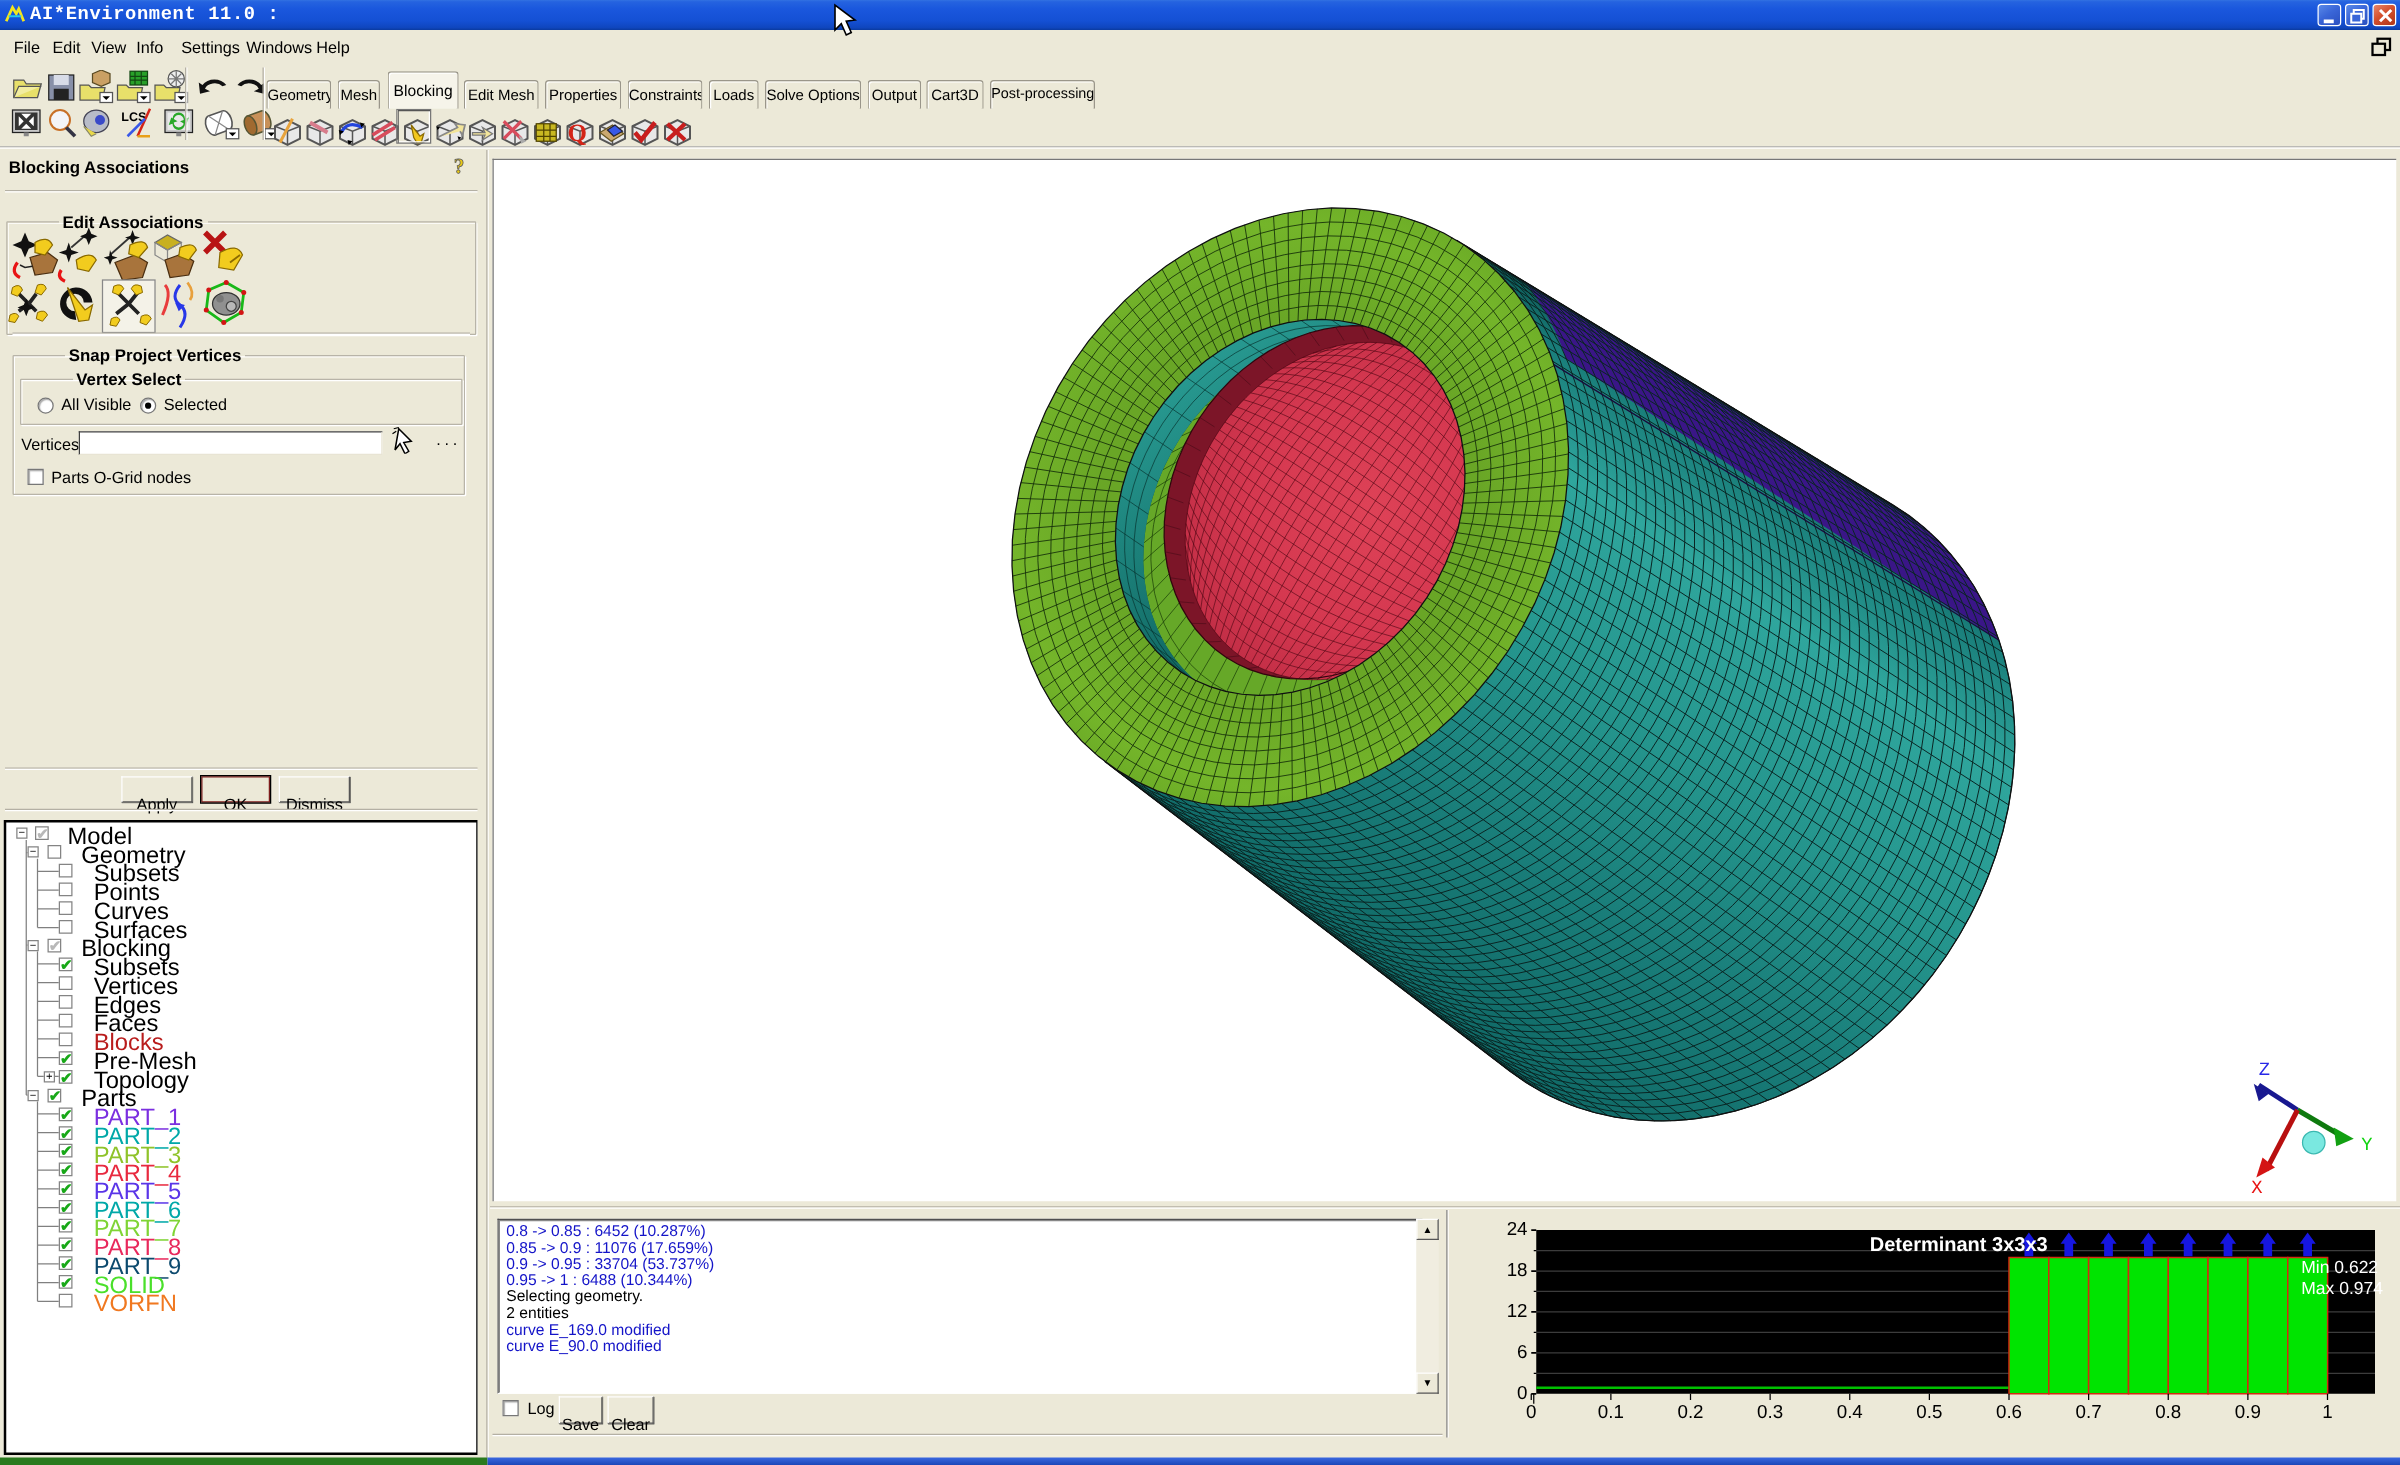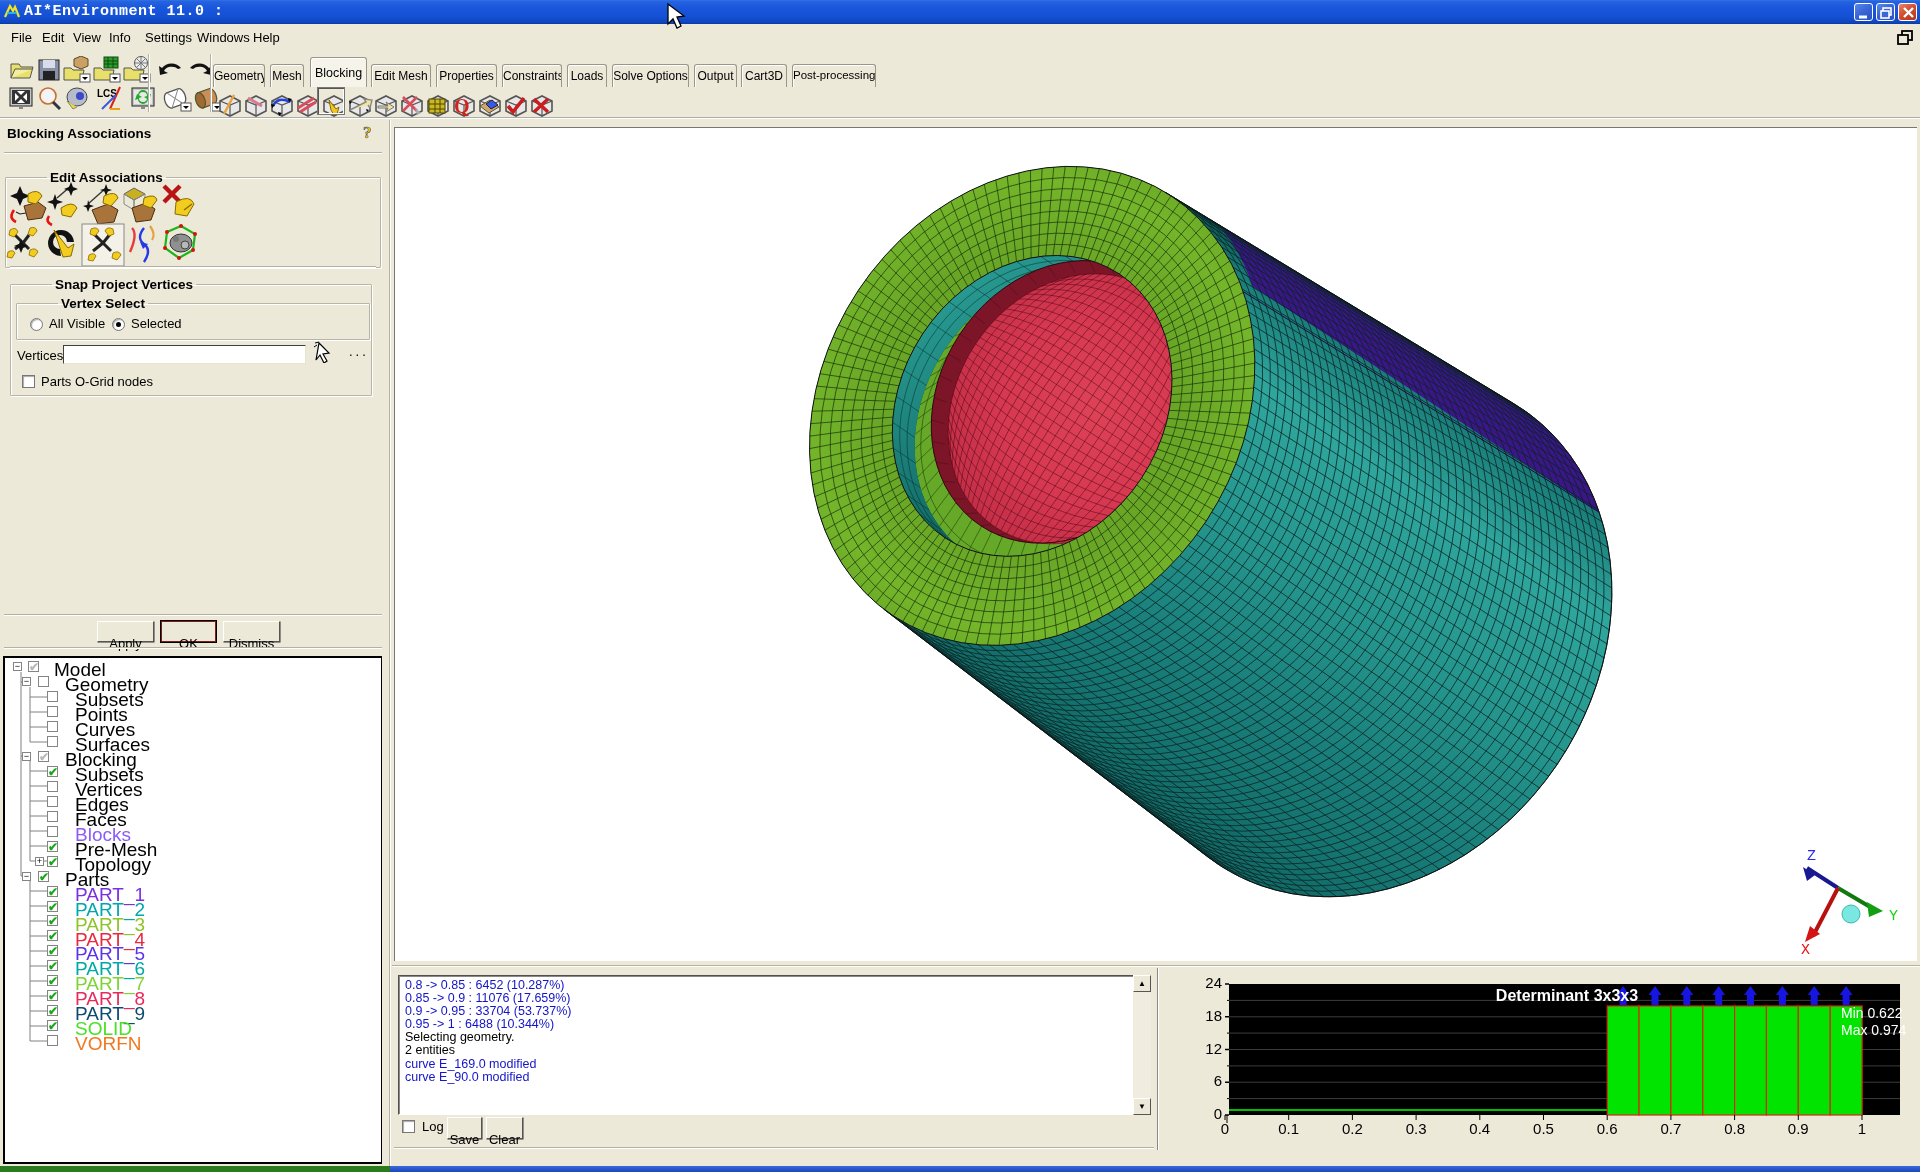--- a/index.html
+++ b/index.html
@@ -409,21 +409,21 @@
     <div class="trow" style="left:60px;top:91.1px;color:#000">Blocking</div>
     <div class="tcb tcbg" style="left:42px;top:107.9px">✔</div>
     <div class="trow" style="left:70px;top:106.0px;color:#000">Subsets</div>
     <div class="tcb" style="left:42px;top:122.9px"></div>
     <div class="trow" style="left:70px;top:121.0px;color:#000">Vertices</div>
     <div class="tcb" style="left:42px;top:137.8px"></div>
     <div class="trow" style="left:70px;top:135.9px;color:#000">Edges</div>
     <div class="tcb" style="left:42px;top:152.8px"></div>
     <div class="trow" style="left:70px;top:150.9px;color:#000">Faces</div>
     <div class="tcb" style="left:42px;top:167.7px"></div>
-    <div class="trow" style="left:70px;top:165.8px;color:#8b5cf6">Blocks</div>
+    <div class="trow" style="left:70px;top:165.8px;color:#b91c1c">Blocks</div>
     <div class="tcb tcbg" style="left:42px;top:182.7px">✔</div>
     <div class="trow" style="left:70px;top:180.8px;color:#000">Pre-Mesh</div>
     <div class="texp" style="left:30px;top:198.6px">+</div>
     <div class="tcb tcbg" style="left:42px;top:197.6px">✔</div>
     <div class="trow" style="left:70px;top:195.7px;color:#000">Topology</div>
     <div class="texp" style="left:17px;top:213.6px">−</div>
     <div class="tcb tcbg" style="left:33px;top:212.6px">✔</div>
     <div class="trow" style="left:60px;top:210.7px;color:#000">Parts</div>
     <div class="tcb tcbg" style="left:42px;top:227.5px">✔</div>
     <div class="trow" style="left:70px;top:225.6px;color:#7b2fe0">PART_1</div>

